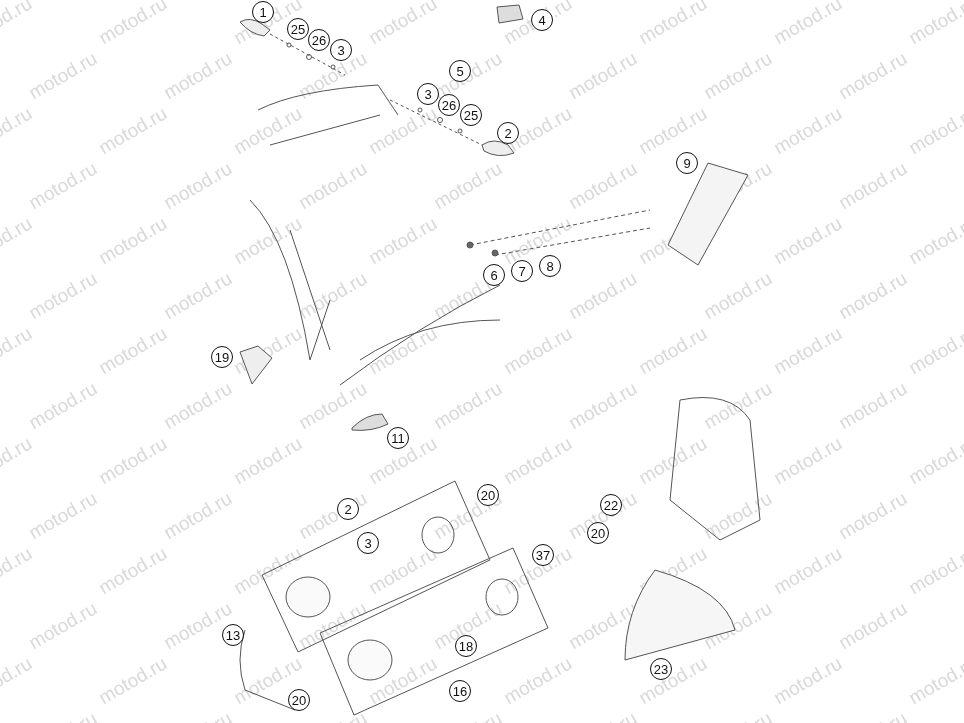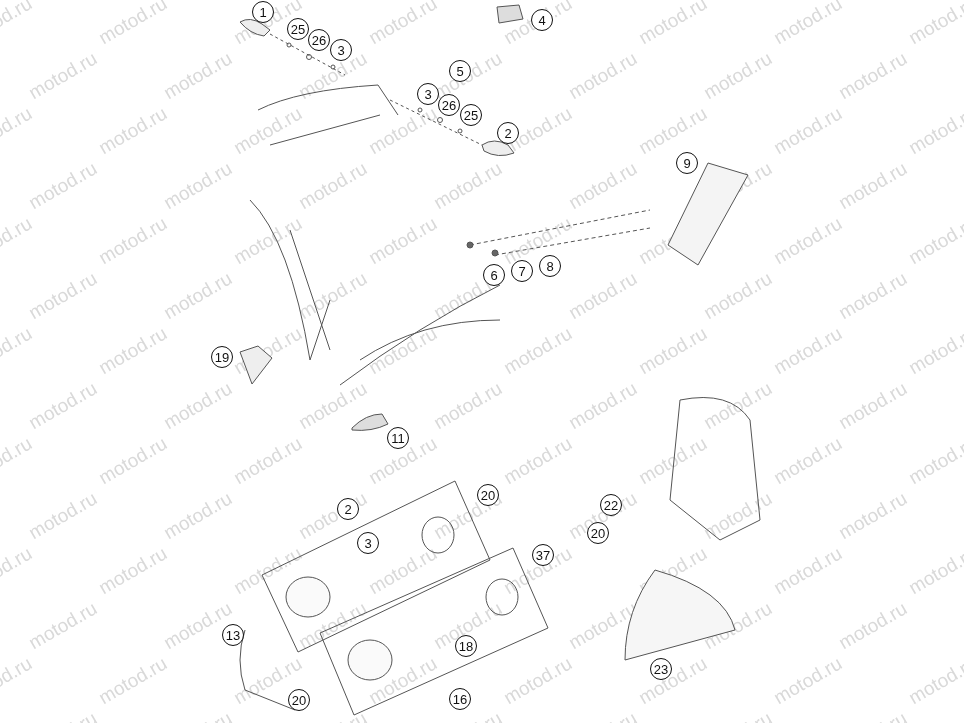--- a/index.html
+++ b/index.html
@@ -199,16 +199,16 @@
       <div class="callout" style="left: 387px; top: 427px;">11</div>
       <div class="callout" style="left: 477px; top: 484px;">20</div>
       <div class="callout" style="left: 600px; top: 494px;">22</div>
       <div class="callout" style="left: 587px; top: 522px;">20</div>
       <div class="callout" style="left: 337px; top: 498px;">2</div>
       <div class="callout" style="left: 357px; top: 532px;">3</div>
       <div class="callout" style="left: 532px; top: 544px;">37</div>
       <div class="callout" style="left: 222px; top: 624px;">13</div>
       <div class="callout" style="left: 455px; top: 635px;">18</div>
       <div class="callout" style="left: 650px; top: 658px;">23</div>
-      <div class="callout" style="left: 449px; top: 680px; margin-top: 8px;">16</div>
+      <div class="callout" style="left: 449px; top: 680px;">16</div>
       <div class="callout" style="left: 288px; top: 689px;">20</div>
     </div>
 </div>
 
 </body></html>

